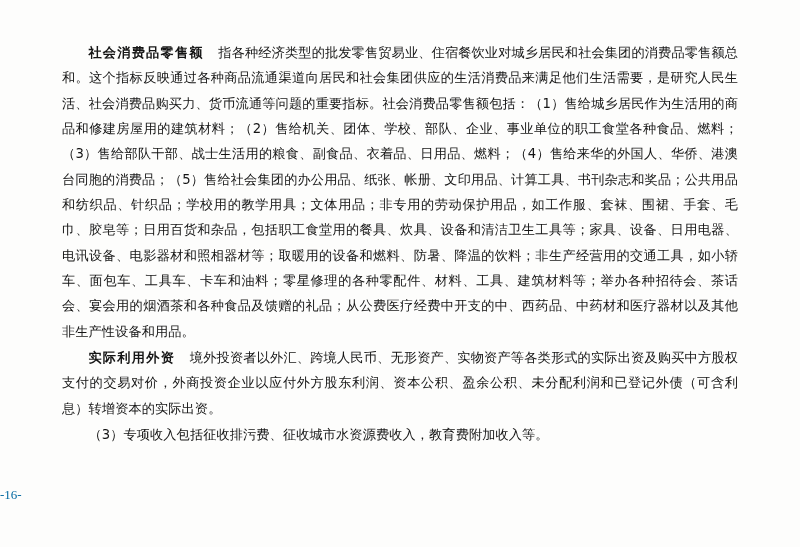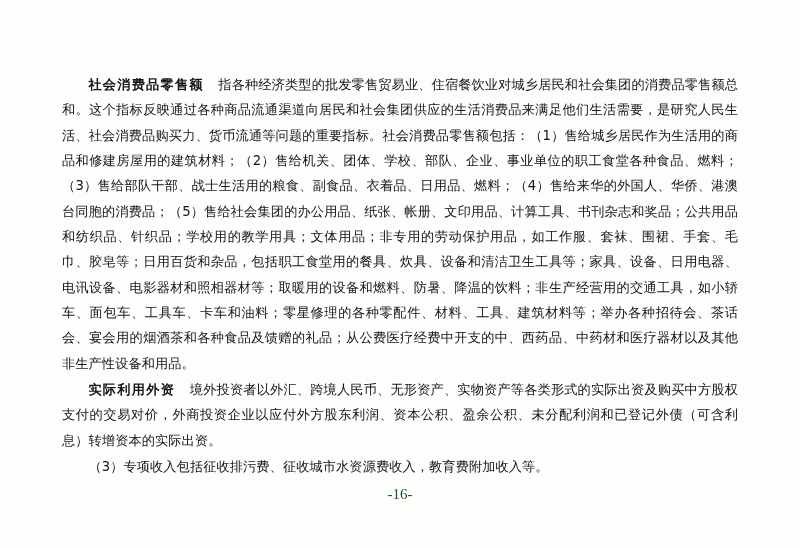--- a/index.html
+++ b/index.html
@@ -22,42 +22,40 @@
     padding: 40px 62px 0 62px;
     background: #fdfdfc;
   }
   .body-text {
     font-size: 13.2px;
     line-height: 1.92;
     text-align: justify;
     text-justify: inter-ideograph;
     letter-spacing: 0.1px;
     color: #141414;
-    margin-top: 32px;
   }
   .para {
     margin: 0 0 1px 0;
     text-indent: 2em;
   }
   .term {
     font-weight: bold;
     letter-spacing: 1.2px;
   }
   .gap-after {
     display: inline-block;
     width: 1.1em;
   }
   .page-number {
     position: absolute;
     left: 0;
     right: 0;
     bottom: 44px;
-    text-align: center;
-    font-size: 15px;
-    color: #14532d;
+    font-size: 13px;
+    color: #0369a1;
     font-family: "Liberation Serif", serif;
   }
 </style>
 </head>
 <body>
 
 <div class="page">
 
   <div class="body-text">
 

